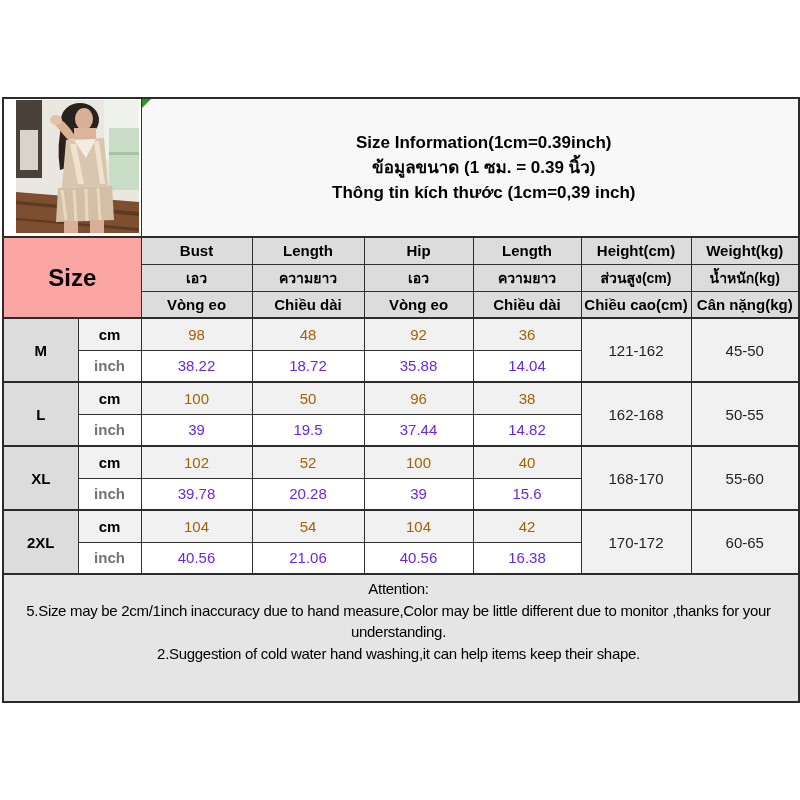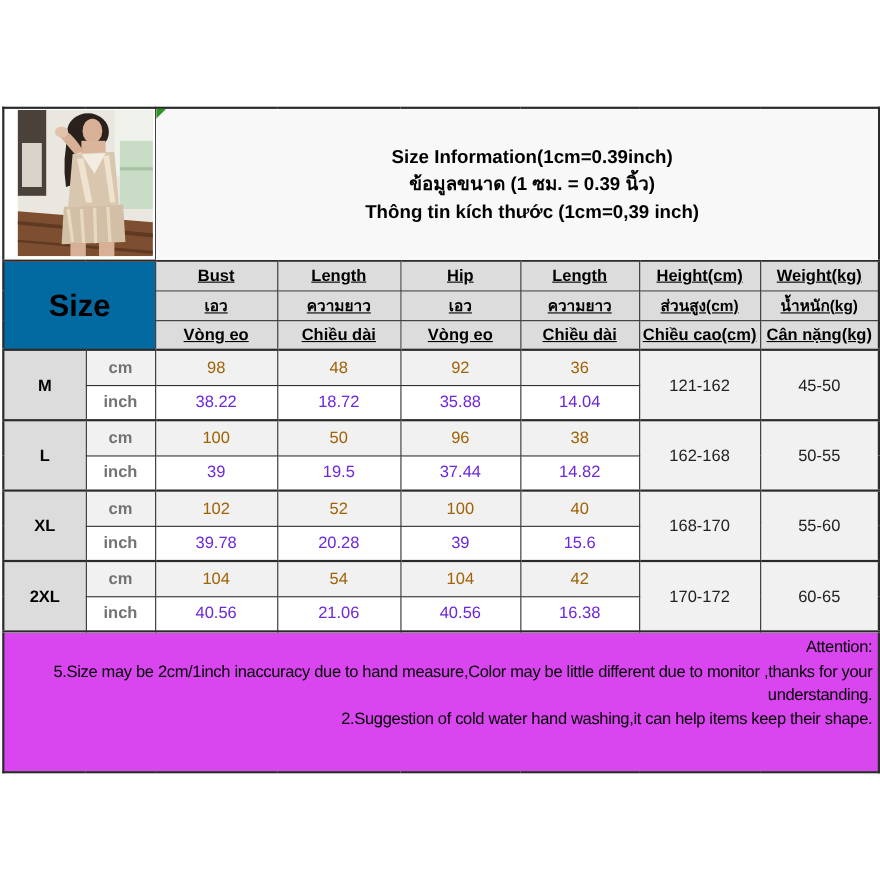--- a/index.html
+++ b/index.html
@@ -16,31 +16,31 @@
   tr.group-start td{border-top:2px solid #2b2b2b;}
 
   .photo-cell{background:#ffffff;padding:1px 2px 3px 12px;vertical-align:top;}
   .photo-frame{width:123px;height:133px;display:block;}
 
   .title-cell{background:#f8f8f8;position:relative;padding-left:28px;}
   .title-line{font-weight:bold;font-size:17px;line-height:25px;color:#000;}
   .flag{position:absolute;left:0;top:0;width:0;height:0;
     border-top:9px solid #2e9426;border-right:9px solid transparent;}
 
-  .hdr{background:#dcdcdc;font-weight:bold;font-size:15px;color:#000;text-decoration:underline;}
+  .hdr{background:#dcdcdc;font-weight:bold;font-size:15px;color:#000;}
   .hdr-th{font-size:14px;}
-  .size-big{background:#0369a1;font-weight:bold;font-size:28px;color:#000;}
+  .size-big{background:#fca5a5;font-weight:bold;font-size:24px;color:#000;}
   .size-letter{background:#dcdcdc;font-weight:bold;font-size:15px;color:#000;}
-  .unit-cm{background:#f1f1f1;font-weight:bold;font-size:15px;color:#737373;}
+  .unit-cm{background:#f1f1f1;font-weight:bold;font-size:15px;color:#000000;}
   .unit-inch{background:#ffffff;font-weight:bold;font-size:15px;color:#737373;}
   .val-cm{background:#f1f1f1;font-size:15px;color:#a16207;}
   .val-inch{background:#ffffff;font-size:15px;color:#6d28d9;}
   .range{background:#f1f1f1;font-size:15px;color:#222;}
 
-  .attention-cell{background:#d946ef;text-align:right;vertical-align:top;padding:3px 5px 0 0;}
+  .attention-cell{background:#e5e5e5;text-align:center;vertical-align:top;padding:3px 5px 0 0;}
   .attn{font-size:15px;line-height:21.5px;color:#000;letter-spacing:-0.3px;}
 </style>
 </head>
 <body>
 
 <div class="page">
 
   <table class="size-table">
     <colgroup>
       <col style="width:75px">

